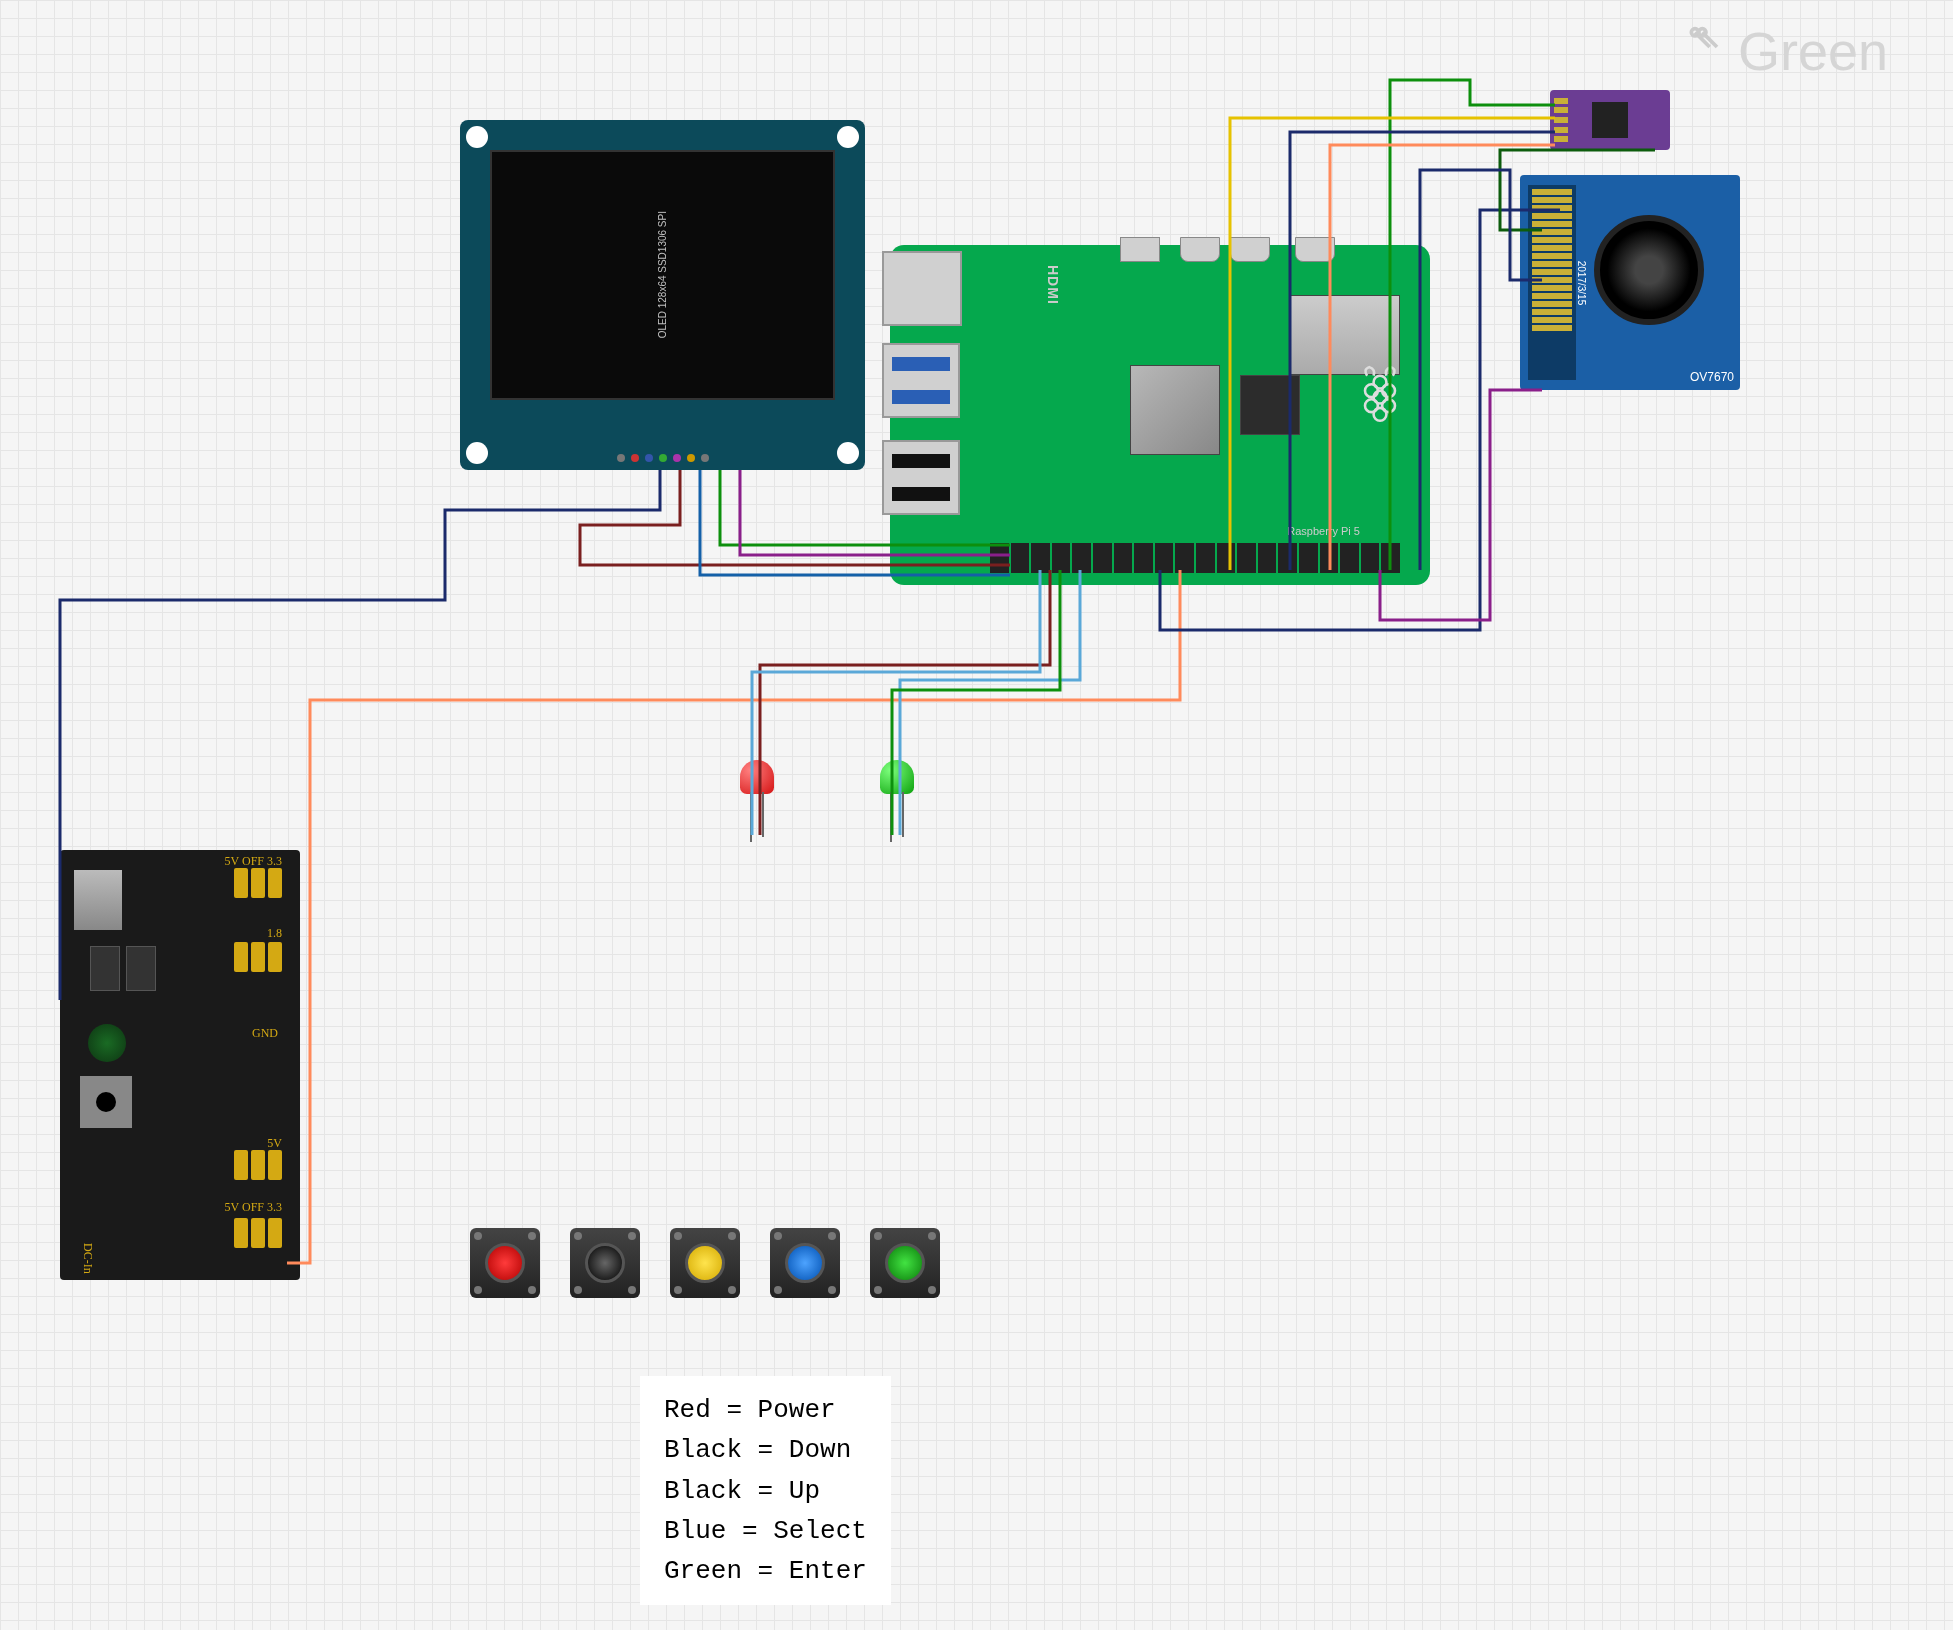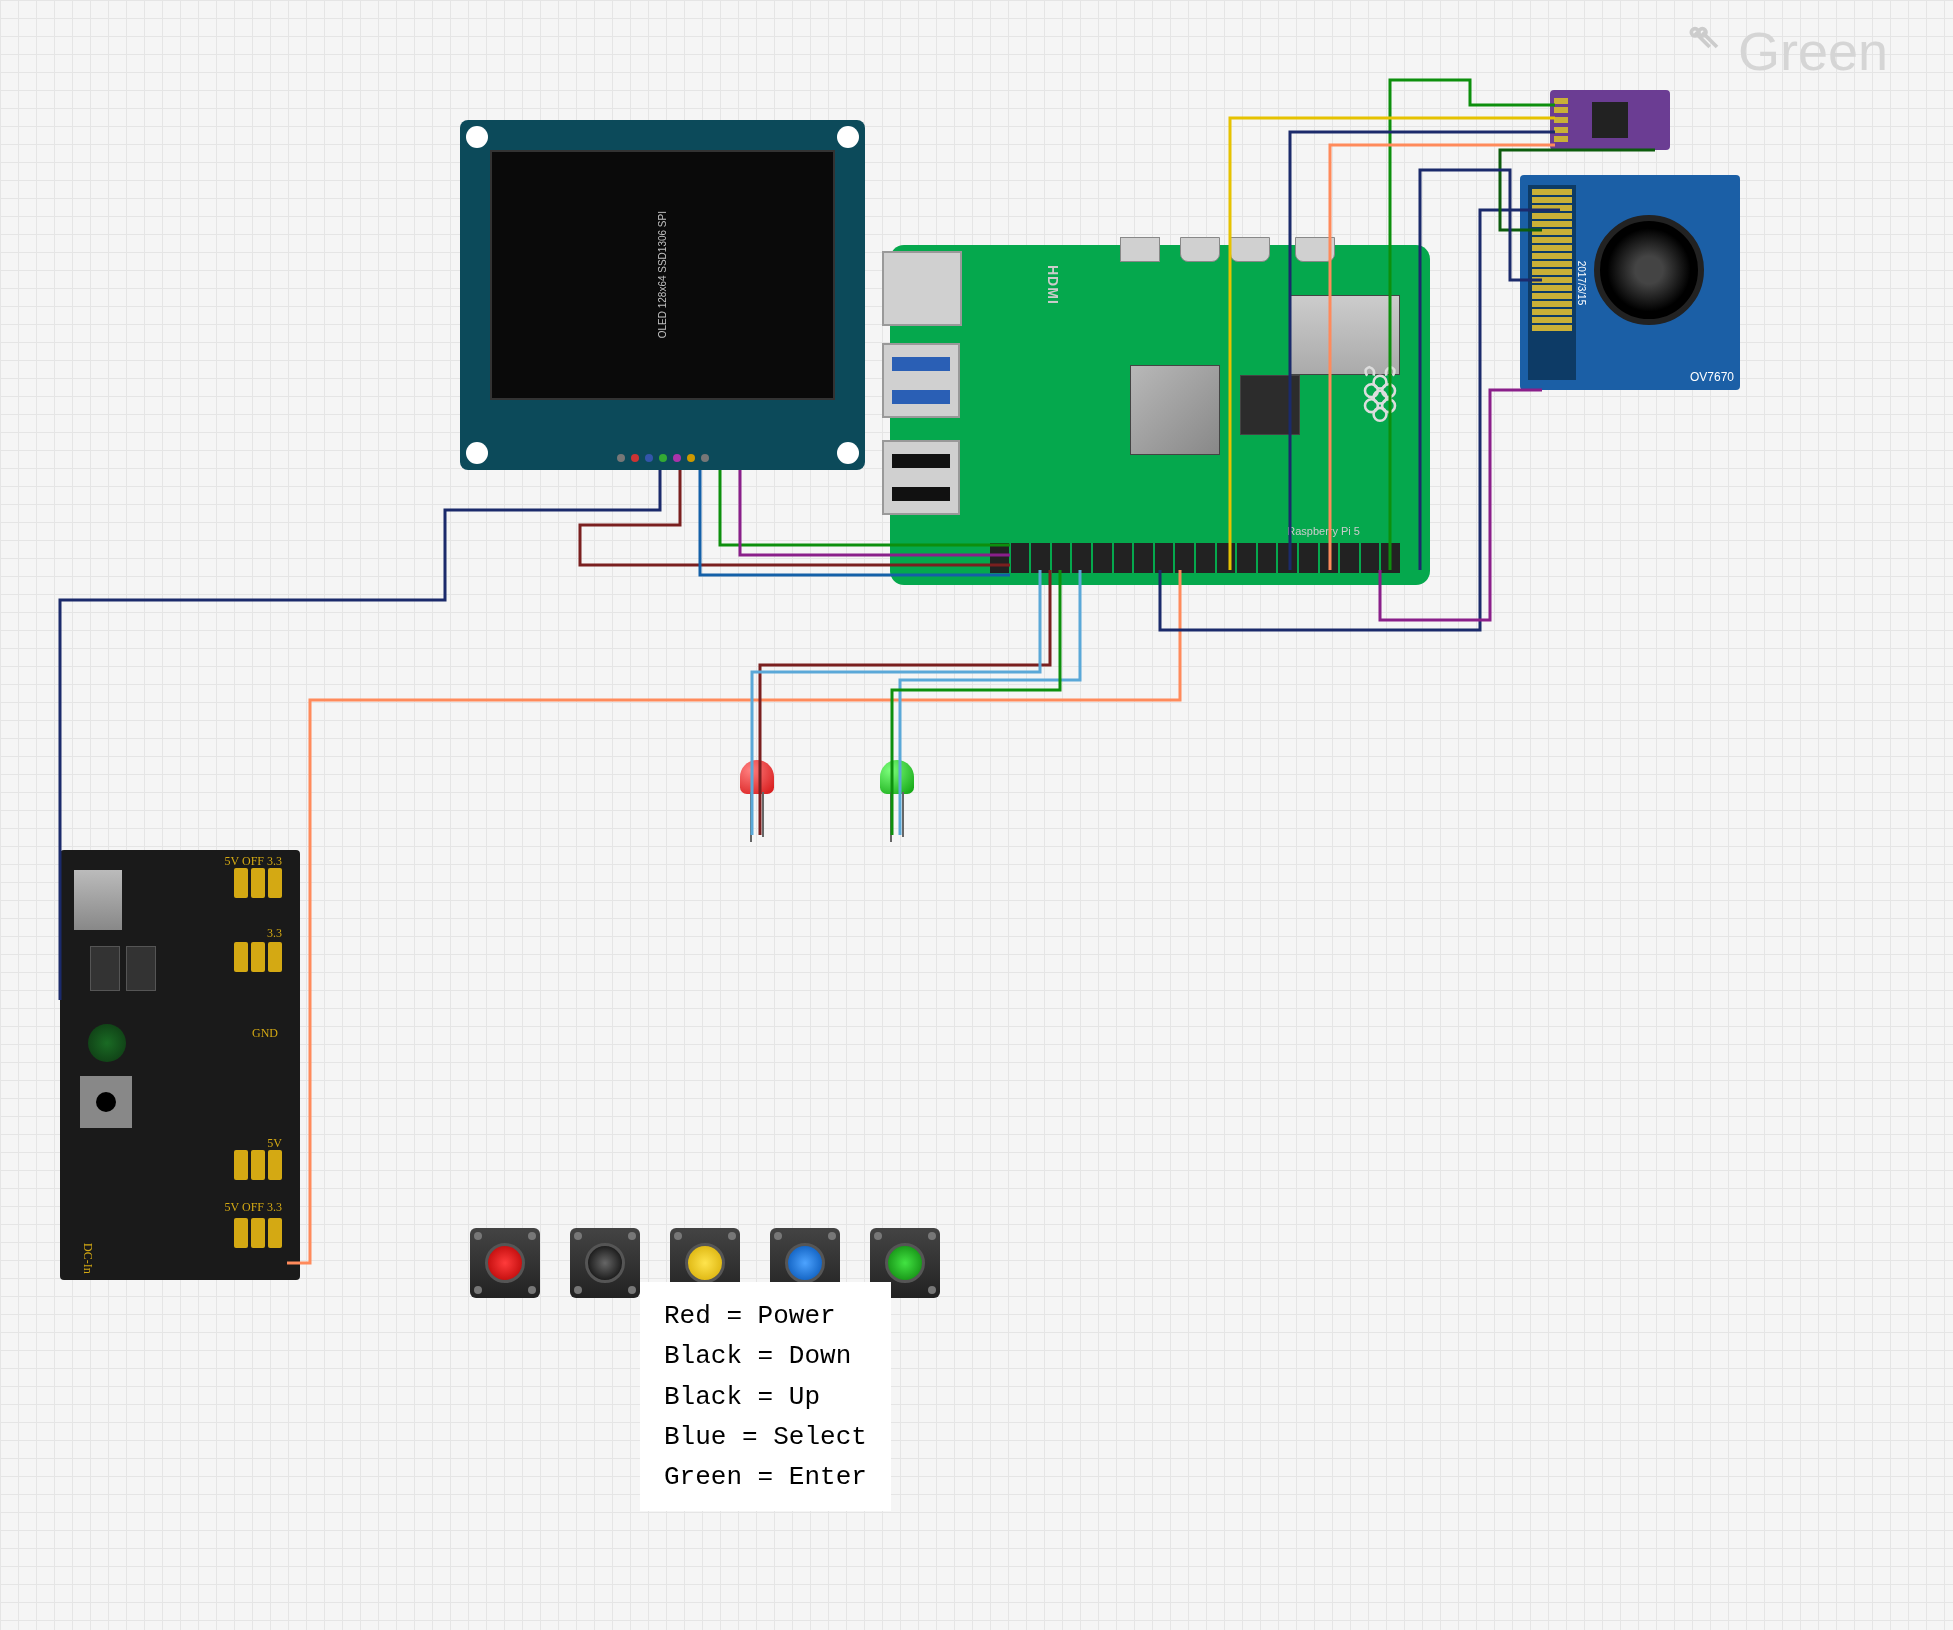--- a/index.html
+++ b/index.html
@@ -169,21 +169,21 @@
 .pb .d1{top:4px;left:4px;}.pb .d2{top:4px;right:4px;}.pb .d3{bottom:4px;left:4px;}.pb .d4{bottom:4px;right:4px;}
 .pb.red .cap{background:radial-gradient(#ff3b3b,#b00000);}
 .pb.black .cap{background:radial-gradient(#666,#000);}
 .pb.yellow .cap{background:radial-gradient(#ffe44d,#d4a900);}
 .pb.blue .cap{background:radial-gradient(#4da3ff,#004fb0);}
 .pb.green .cap{background:radial-gradient(#42e342,#0b7d0b);}
 .pb1{left:470px;} .pb2{left:570px;} .pb3{left:670px;} .pb4{left:770px;} .pb5{left:870px;}
 
 
 .legend {
-  position:absolute; left:640px; top:1282px;
+  position:absolute; left:640px; top:1376px;
   background:#fff;
   padding:14px 24px;
   font-family: "Courier New", monospace;
   font-size:26px;
   line-height:1.55;
 }
 
 
 svg.wires { position:absolute; inset:0; width:100%; height:100%; pointer-events:none; }
 svg.wires path { fill:none; stroke-width:3; }
@@ -337,21 +337,21 @@
       <span></span>
       <span></span>
       <span></span>
     </div>
   <div class="pinrow double pr4">
       <span></span>
       <span></span>
       <span></span>
     </div>
   <span class="lbl lbl1">5V OFF 3.3</span>
-  <span class="lbl lbl2">3.3</span>
+  <span class="lbl lbl2">1.8</span>
   <span class="lbl lbl3">5V OFF 3.3</span>
   <span class="lbl lbl4">5V</span>
   <span class="lbl gnd">GND</span>
   <span class="lbl lbl5">DC-In</span>
 </div>
 
 <div class="component led red led-red">
   <div class="bulb"></div>
   <div class="leg1"></div>
   <div class="leg2"></div>

